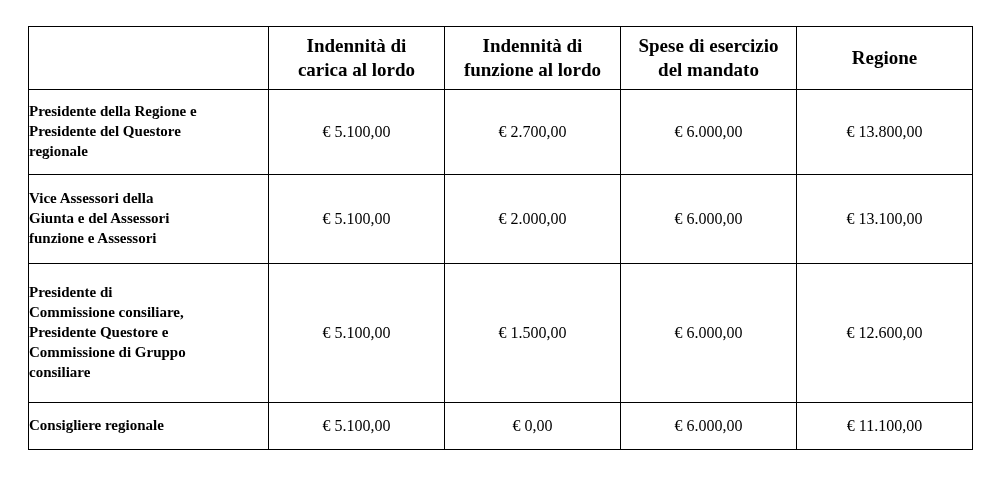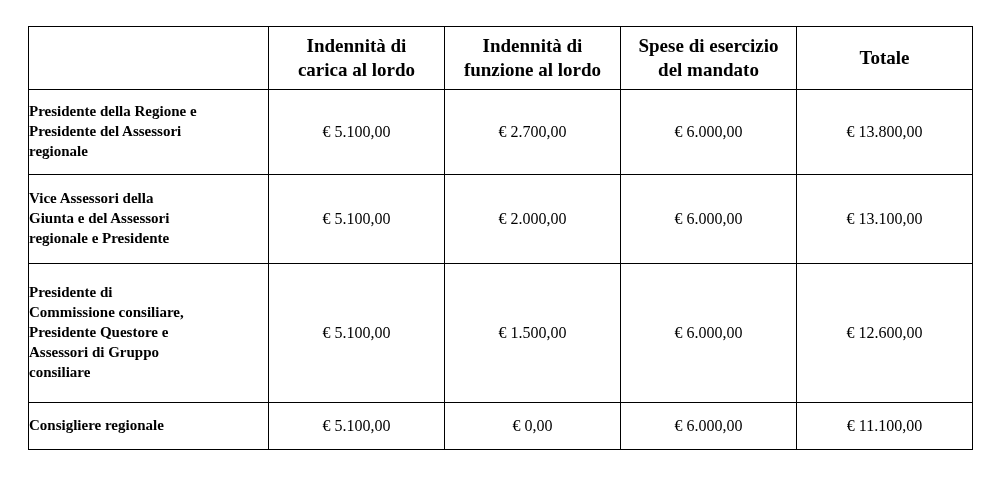--- a/index.html
+++ b/index.html
@@ -89,53 +89,53 @@
         </th>
         <th class="hdr">
           <div>Indennità di</div>
           <div>funzione al lordo</div>
         </th>
         <th class="hdr">
           <div>Spese di esercizio</div>
           <div>del mandato</div>
         </th>
         <th class="hdr">
-          <div>Totale</div>
+          <div>Regione</div>
         </th>
       </tr>
     </thead>
     <tbody>
       <tr class="r1">
         <td class="rowlabel">
           <div>Presidente della Regione e</div>
-          <div>Presidente del Assessori</div>
+          <div>Presidente del Questore</div>
           <div>regionale</div>
         </td>
         <td class="val">€ 5.100,00</td>
         <td class="val">€ 2.700,00</td>
         <td class="val">€ 6.000,00</td>
         <td class="val">€ 13.800,00</td>
       </tr>
       <tr class="r2">
         <td class="rowlabel">
           <div>Vice Assessori della</div>
           <div>Giunta e del Assessori</div>
-          <div>regionale e Presidente</div>
+          <div>funzione e Assessori</div>
         </td>
         <td class="val">€ 5.100,00</td>
         <td class="val">€ 2.000,00</td>
         <td class="val">€ 6.000,00</td>
         <td class="val">€ 13.100,00</td>
       </tr>
       <tr class="r3">
         <td class="rowlabel">
           <div>Presidente di</div>
           <div>Commissione consiliare,</div>
           <div>Presidente Questore e</div>
-          <div>Assessori di Gruppo</div>
+          <div>Commissione di Gruppo</div>
           <div>consiliare</div>
         </td>
         <td class="val">€ 5.100,00</td>
         <td class="val">€ 1.500,00</td>
         <td class="val">€ 6.000,00</td>
         <td class="val">€ 12.600,00</td>
       </tr>
       <tr class="r4">
         <td class="rowlabel">
           <div>Consigliere regionale</div>

